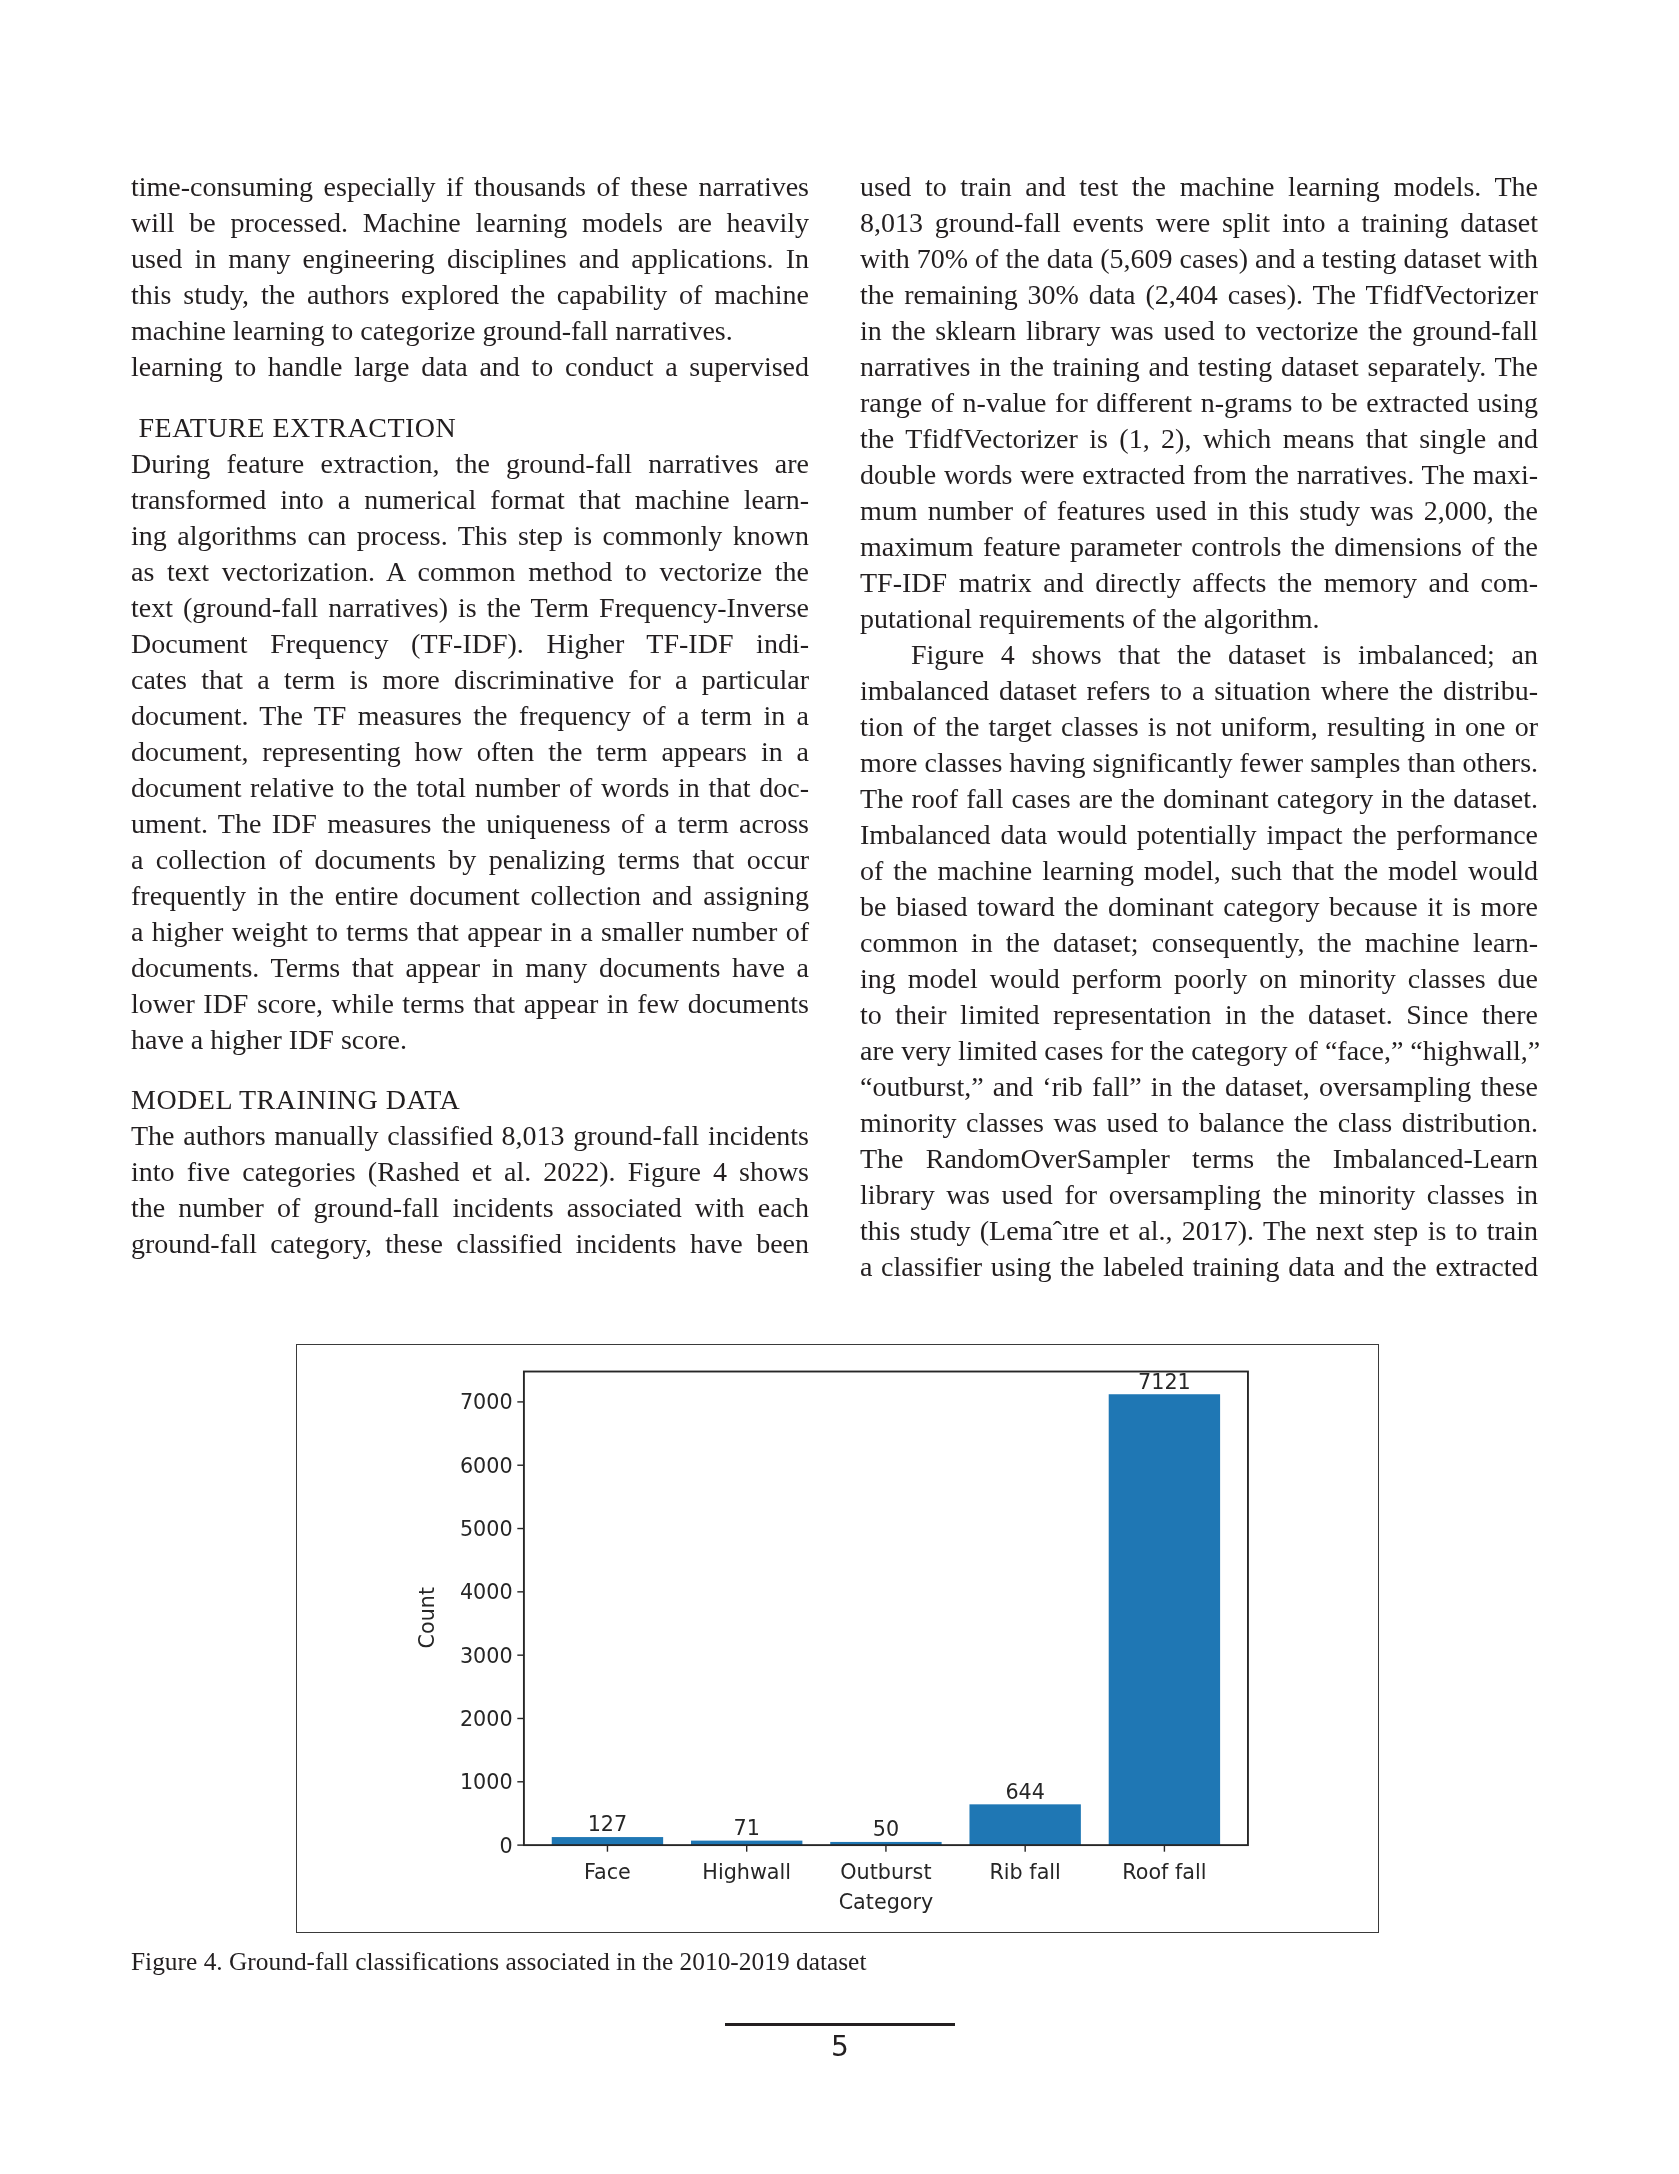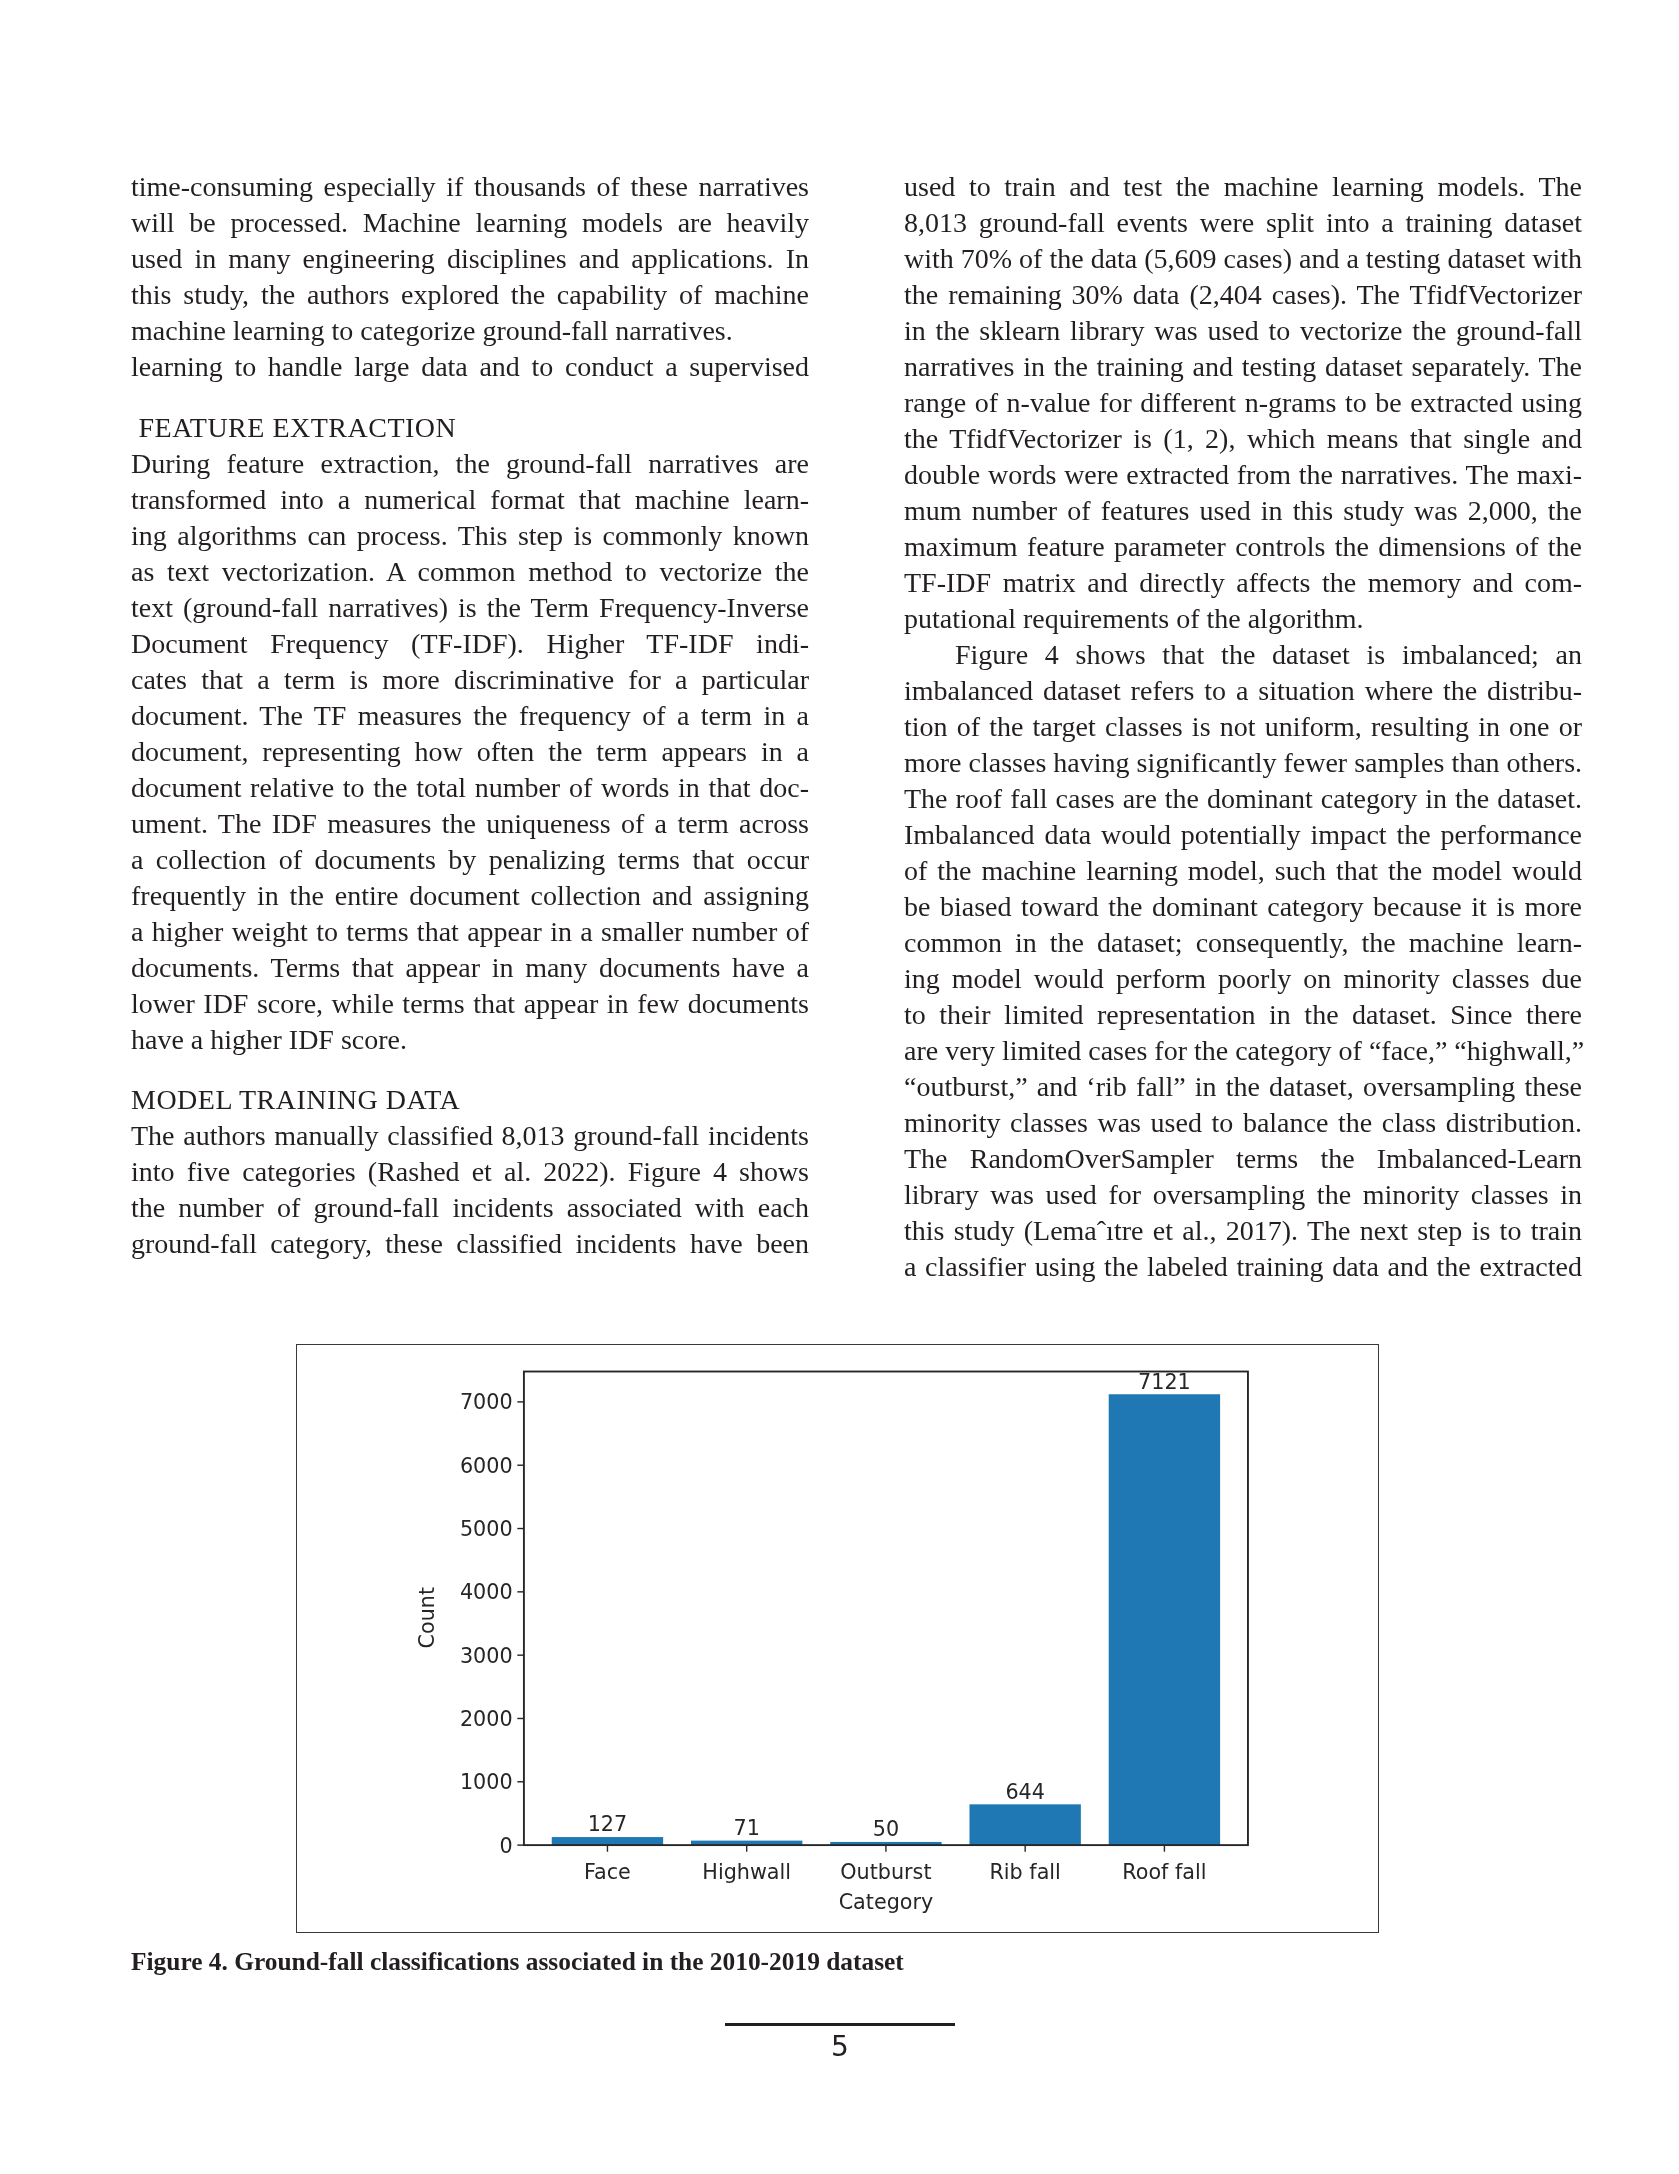--- a/index.html
+++ b/index.html
@@ -1,35 +1,35 @@
 <!DOCTYPE html>
 <html style="font-size:15px"><head>
 <meta charset="utf-8">
 <style>
   html, body { margin: 0; padding: 0; background: #ffffff; }
   body { width: 1680px; height: 2174px; position: relative; overflow: hidden;
          font-family: "Liberation Serif", "DejaVu Serif", serif; color: #231f20; }
 
   .col { position: absolute; top: 169px; width: 678px; font-size: 28px; line-height: 36px; }
   .col.left { left: 131px; }
-  .col.right { left: 860px; margin-left: 44px; }
+  .col.right { left: 860px; }
 
   .line { display: block; white-space: nowrap; text-align: justify; text-align-last: justify; height: 36px; }
   .line.last { text-align-last: left; }
   .line.indent { text-indent: 51px; }
 
   .heading { display: block; font-weight: normal; font-size: 28px; letter-spacing: 0.5px;
              height: 36px; line-height: 36px; white-space: nowrap; }
   .gap { display: block; height: 24.5px; }
 
   #figure-frame { position: absolute; left: 296px; top: 1344px; width: 1083px; height: 589px;
                   border: 1.9px solid #3a3a3a; box-sizing: border-box; background: #fff; }
   #chart-svg { position: absolute; left: 0; top: 0; }
 
-  .caption { position: absolute; left: 131px; top: 1947px; font-weight: bold; font-size: 25.4px;
+  .caption { position: absolute; left: 131px; top: 1947px; font-weight: normal; font-size: 25.4px;
              white-space: nowrap; }
   .footer-rule { position: absolute; left: 725px; top: 2023px; width: 230px; height: 2.8px; background: #231f20; }
   .page-number { position: absolute; left: 725px; top: 2030px; width: 230px; text-align: center;
                  font-size: 28px; font-family: "DejaVu Sans", sans-serif; }
 </style>
 </head>
 <body>
 
 <div class="col left">
   <div>

